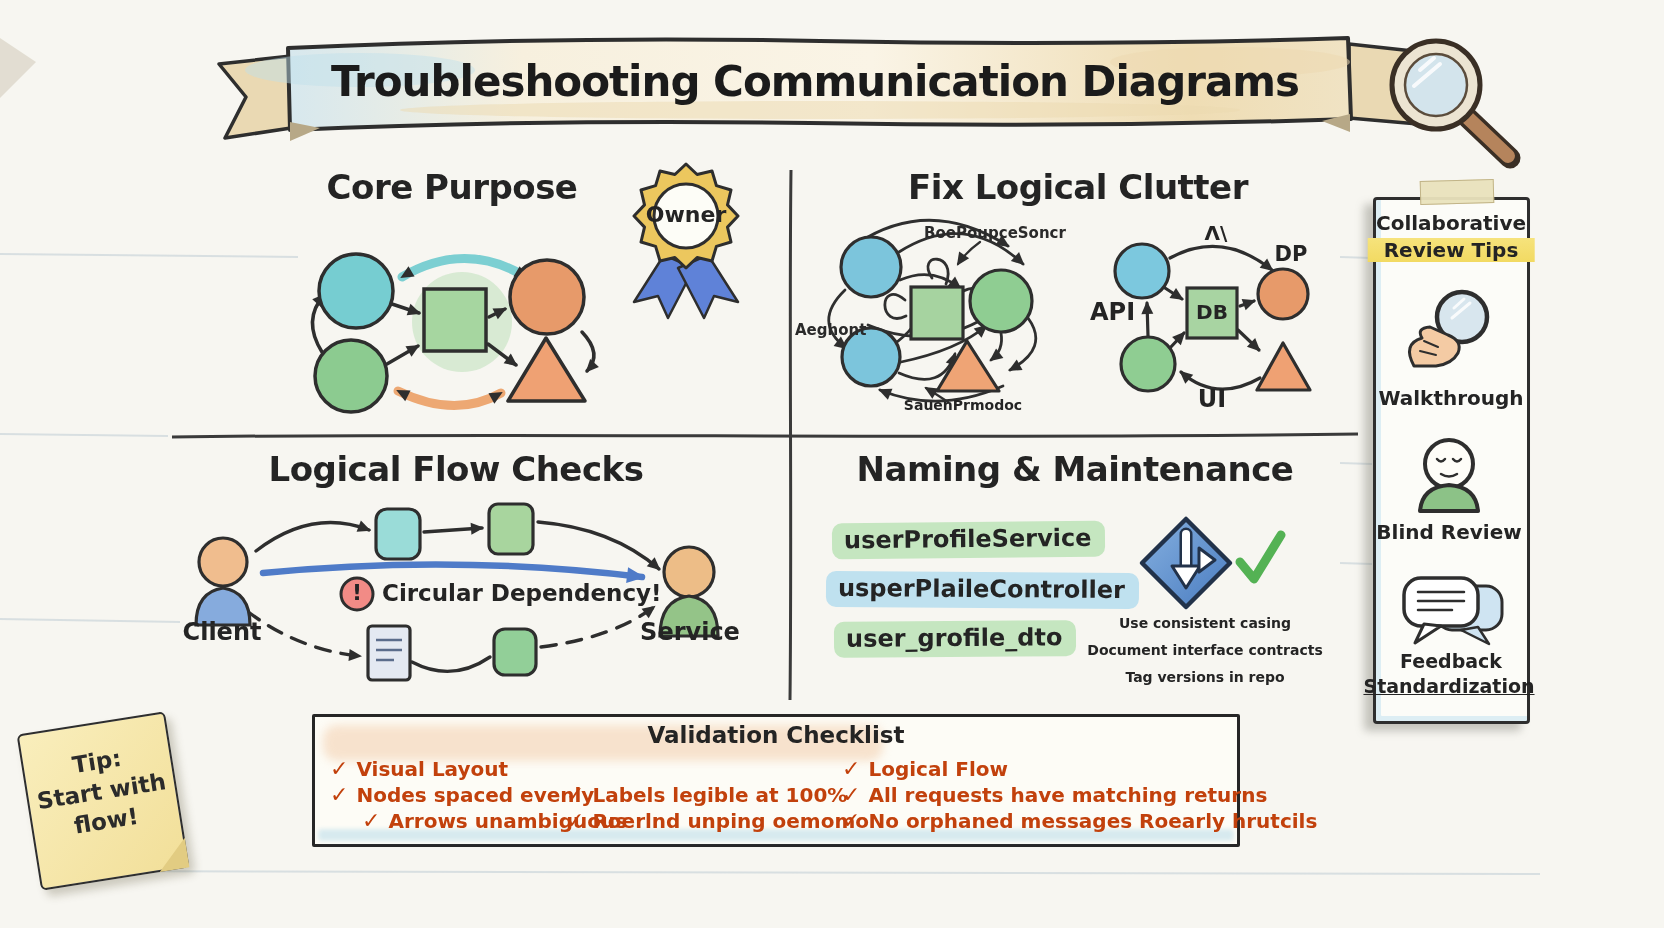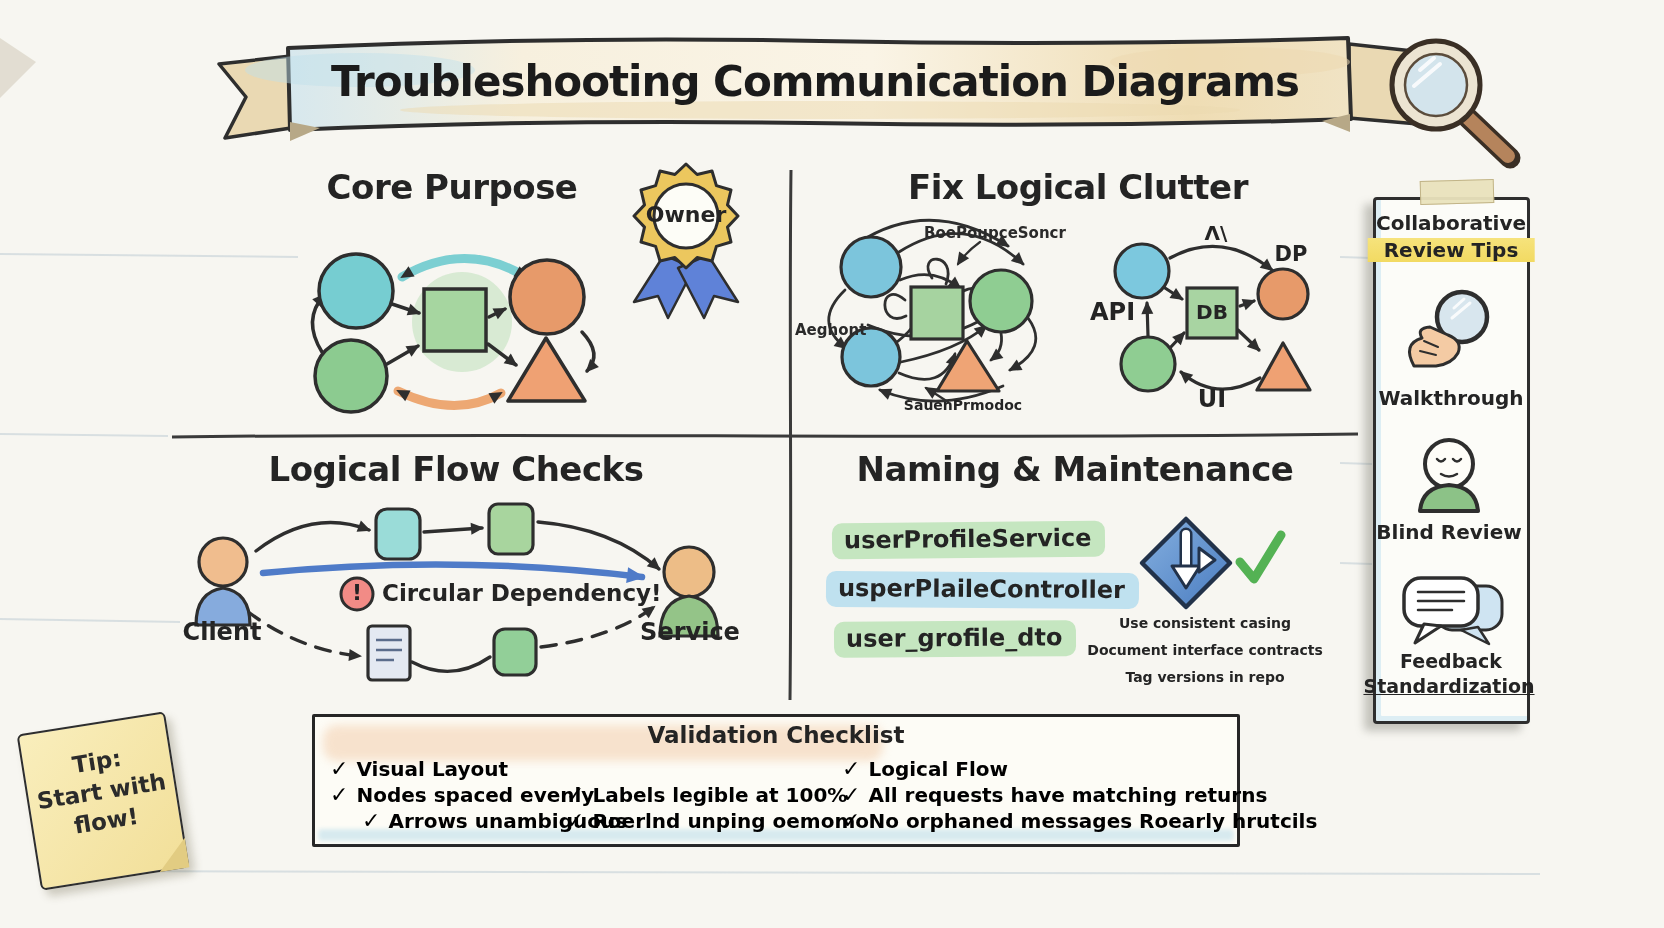--- a/index.html
+++ b/index.html
@@ -27,21 +27,21 @@
                opacity:.5;border-radius:14px;filter:blur(5px);}
   .wash-blue{position:absolute;left:3px;right:3px;bottom:3px;height:12px;background:#bfdfeb;
              opacity:.6;border-radius:4px;filter:blur(2px);}
   .sticky{left:28px;top:722px;width:150px;height:158px;transform:rotate(-9deg);
           background:linear-gradient(135deg,#f9eebc,#f2df99);border:2.5px solid #2e2e2e;
           border-radius:6px;box-shadow:5px 7px 9px rgba(80,70,40,.25);}
   .sticky-fold{position:absolute;right:-2px;bottom:-2px;width:0;height:0;
                border-left:30px solid transparent;border-bottom:30px solid #e2cc82;}
   .sticky-text{position:absolute;width:100%;top:22px;text-align:center;font-weight:bold;
                font-size:23px;line-height:30px;color:#2b2b2b;}
-  .chk-row{position:absolute;z-index:4;font-weight:bold;font-size:20px;white-space:nowrap;color:#000000;}
+  .chk-row{position:absolute;z-index:4;font-weight:bold;font-size:20px;white-space:nowrap;color:#c2410c;}
   .chk-row .mark{font-size:22px;margin-right:8px;}
   .tips-block{line-height:27px;font-size:14px;}
 </style>
 </head>
 <body>
 
 <div class="canvas">
 
   <svg id="ruleLayer" width="1664" height="928">
     <g stroke="#c8d3d9" stroke-width="2" opacity="0.65" fill="none">

